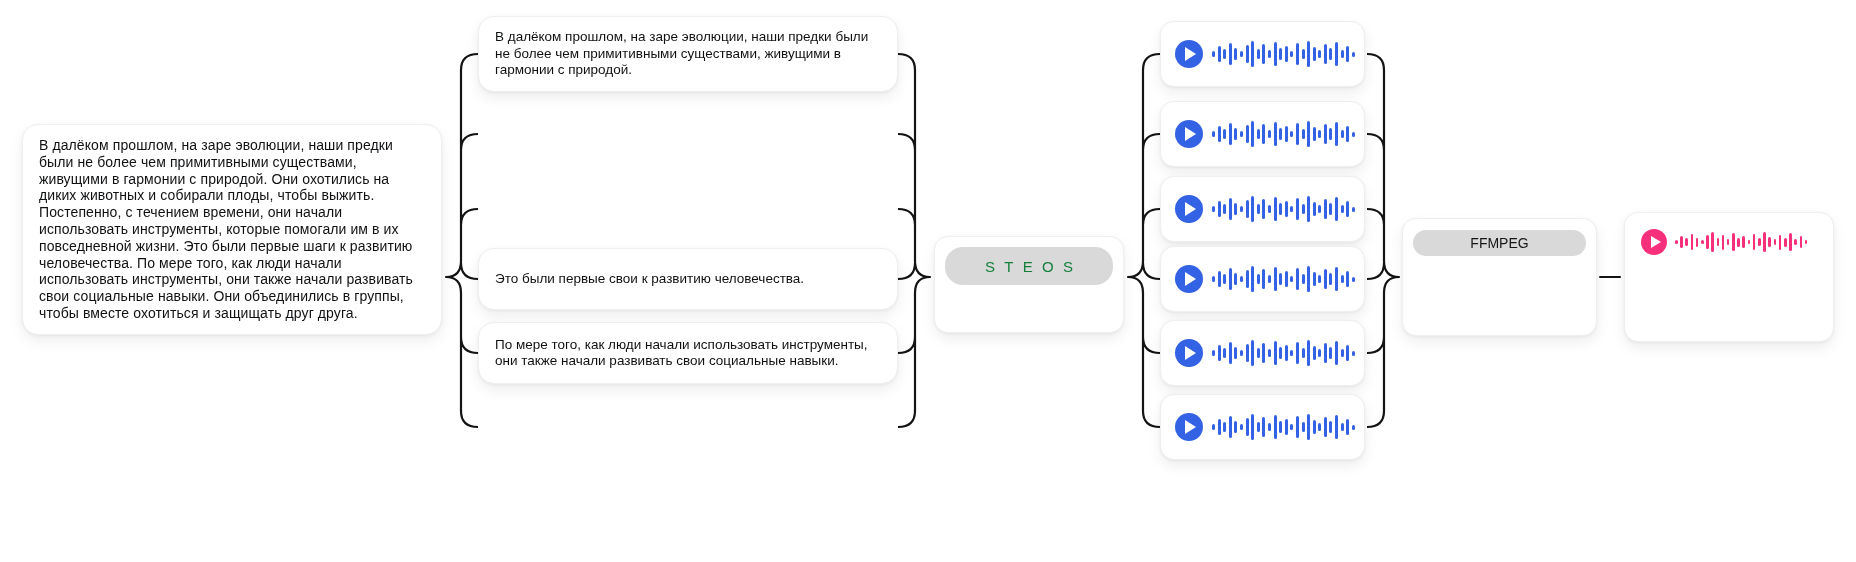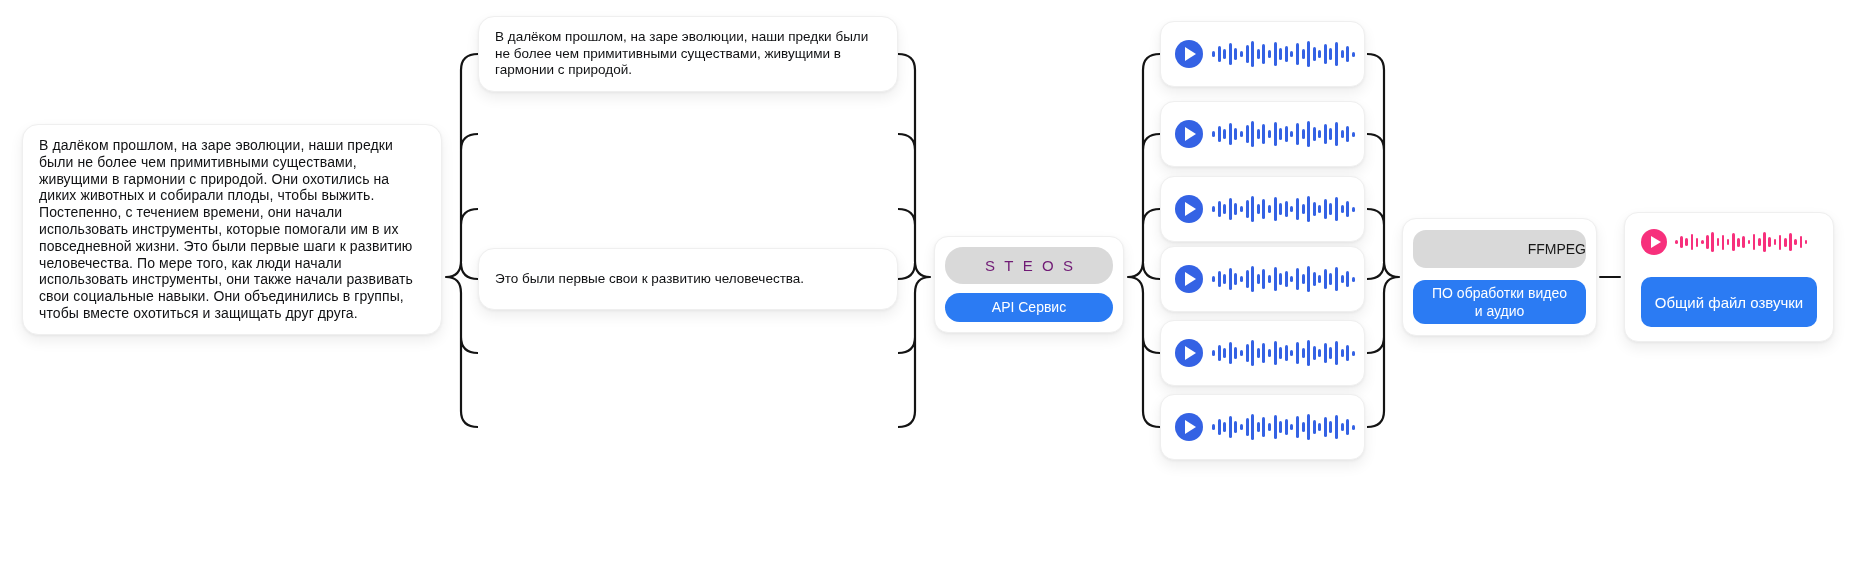--- a/index.html
+++ b/index.html
@@ -30,21 +30,21 @@
   #brace-split-sentences{left:444px;}
   #brace-merge-steos{left:898px;}
   #brace-split-audio{left:1126px;}
   #brace-merge-ffmpeg{left:1367px;}
 
   
   #steos-card{left:934px;top:236px;width:190px;height:97px;padding:10px;display:flex;flex-direction:column;gap:9px;border-radius:14px;}
   .pill{display:flex;align-items:center;justify-content:center;border-radius:18px;box-sizing:border-box;}
   .pill.gray{background:var(--gray-pill,#d9d9d9);}
   .pill.blue{background:var(--blue,#2b7bf3);color:#ffffff;}
-  #steos-brand-pill{height:38px;font-size:15px;color:#701a75;letter-spacing:.62em;text-indent:.62em;}
+  #steos-brand-pill{height:38px;font-size:15px;color:#15803d;letter-spacing:.62em;text-indent:.62em;}
   #steos-role-pill{height:30px;border-radius:15px;font-size:14px;}
 
   
   .audio-card{left:1160px;width:205px;height:66px;border-radius:14px;display:flex;align-items:center;gap:9px;padding:0 14px;}
   .audio-card.a1{top:21px;}
   .audio-card.a2{top:101px;}
   .audio-card.a3{top:176px;}
   .audio-card.a4{top:246px;}
   .audio-card.a5{top:320px;}
   .audio-card.a6{top:394px;}
@@ -54,21 +54,21 @@
   .play-btn .tri{display:block;width:0;height:0;border-style:solid;border-width:7px 0 7px 11px;border-color:transparent transparent transparent #ffffff;margin-left:3px;}
   .play-btn.pink{background:var(--pink,#f7307c);width:26px;height:26px;}
   .play-btn.pink .tri{border-width:6px 0 6px 10px;}
 
   .wave{display:flex;align-items:center;gap:2.6px;height:28px;}
   .wave i{display:block;width:3px;border-radius:2px;background:var(--audio-blue,#3462e4);}
   .wave.pink i{width:2.6px;background:var(--pink,#f7307c);}
 
   
   #ffmpeg-card{left:1402px;top:218px;width:195px;height:118px;padding:11px 10px;display:flex;flex-direction:column;gap:12px;border-radius:14px;}
-  #ffmpeg-brand-pill{height:38px;border-radius:13px;font-size:14px;color:#171717;justify-content:flex-end;}
+  #ffmpeg-brand-pill{height:26px;border-radius:13px;font-size:14px;color:#171717;}
   #ffmpeg-role-pill{flex:1;border-radius:12px;font-size:14px;line-height:18px;text-align:center;padding:4px 14px;}
 
   
   #ffmpeg-output-connector{position:absolute;left:1599px;top:276px;width:22px;height:2.2px;border-radius:2px;background:var(--line,#141414);}
 
   
   #output-card{left:1624px;top:212px;width:210px;height:130px;padding:14px 16px;display:flex;flex-direction:column;justify-content:space-between;border-radius:14px;}
   #output-audio-row{display:flex;align-items:center;gap:8px;height:30px;}
   #output-pill{height:50px;border-radius:10px;font-size:15px;}
 </style>
@@ -84,32 +84,32 @@
   <svg id="brace-split-sentences" class="brace" viewBox="0 0 34 400">
     <path d="M34,14 Q17,14 17,30 L17,221 Q17,237 2,237 M34,387 Q17,387 17,371 L17,253 Q17,237 2,237 M34,94 Q17,94 17,110 M34,169 Q17,169 17,185 M34,239 Q17,239 17,223 M34,313 Q17,313 17,297"></path>
   </svg>
 
   <div class="card sentence-card s1">
       <span>В далёком прошлом, на заре эволюции, наши предки были не более чем примитивными существами, живущими в гармонии с природой.</span>
     </div>
   <div class="card sentence-card s4">
       <span>Это были первые свои к развитию человечества.</span>
     </div>
+  <div class="card sentence-card s5">
+      <span>По мере того, как люди начали использовать инструменты, они также начали развивать свои социальные навыки.</span>
+    </div>
 
   <svg id="brace-merge-steos" class="brace" viewBox="0 0 34 400">
     <path d="M0,14 Q17,14 17,30 L17,221 Q17,237 32,237 M0,387 Q17,387 17,371 L17,253 Q17,237 32,237 M0,94 Q17,94 17,110 M0,169 Q17,169 17,185 M0,239 Q17,239 17,223 M0,313 Q17,313 17,297"></path>
   </svg>
 
   <div id="steos-card" class="card">
     <div id="steos-brand-pill" class="pill gray">
       <span>STEOS</span>
     </div>
-    <div id="steos-role-pill" class="pill blue">
-      <span>API Сервис</span>
-    </div>
   </div>
 
   <svg id="brace-split-audio" class="brace" viewBox="0 0 34 400">
     <path d="M34,14 Q17,14 17,30 L17,221 Q17,237 2,237 M34,387 Q17,387 17,371 L17,253 Q17,237 2,237 M34,94 Q17,94 17,110 M34,169 Q17,169 17,185 M34,239 Q17,239 17,223 M34,313 Q17,313 17,297"></path>
   </svg>
 
   <div class="card audio-card a1">
     <button class="play-btn">
         <span class="tri"></span>
       </button>
@@ -308,23 +308,20 @@
       </div>
   </div>
 
   <svg id="brace-merge-ffmpeg" class="brace" viewBox="0 0 34 400">
     <path d="M0,14 Q17,14 17,30 L17,221 Q17,237 32,237 M0,387 Q17,387 17,371 L17,253 Q17,237 32,237 M0,94 Q17,94 17,110 M0,169 Q17,169 17,185 M0,239 Q17,239 17,223 M0,313 Q17,313 17,297"></path>
   </svg>
 
   <div id="ffmpeg-card" class="card">
     <div id="ffmpeg-brand-pill" class="pill gray">
       <span>FFMPEG</span>
-    </div>
-    <div id="ffmpeg-role-pill" class="pill blue">
-      <span>ПО обработки видео и аудио</span>
     </div>
   </div>
 
   <div id="ffmpeg-output-connector"></div>
 
   <div id="output-card" class="card">
     <div id="output-audio-row">
       <button class="play-btn pink">
           <span class="tri"></span>
         </button>
@@ -350,18 +347,15 @@
           <i style="height: 10.5px;"></i>
           <i style="height: 6px;"></i>
           <i style="height: 15px;"></i>
           <i style="height: 9px;"></i>
           <i style="height: 18px;"></i>
           <i style="height: 6px;"></i>
           <i style="height: 12px;"></i>
           <i style="height: 3.75px;"></i>
         </div>
     </div>
-    <div id="output-pill" class="pill blue">
-      <span>Общий файл озвучки</span>
-    </div>
   </div>
 
 </div>
 
 </body></html>

